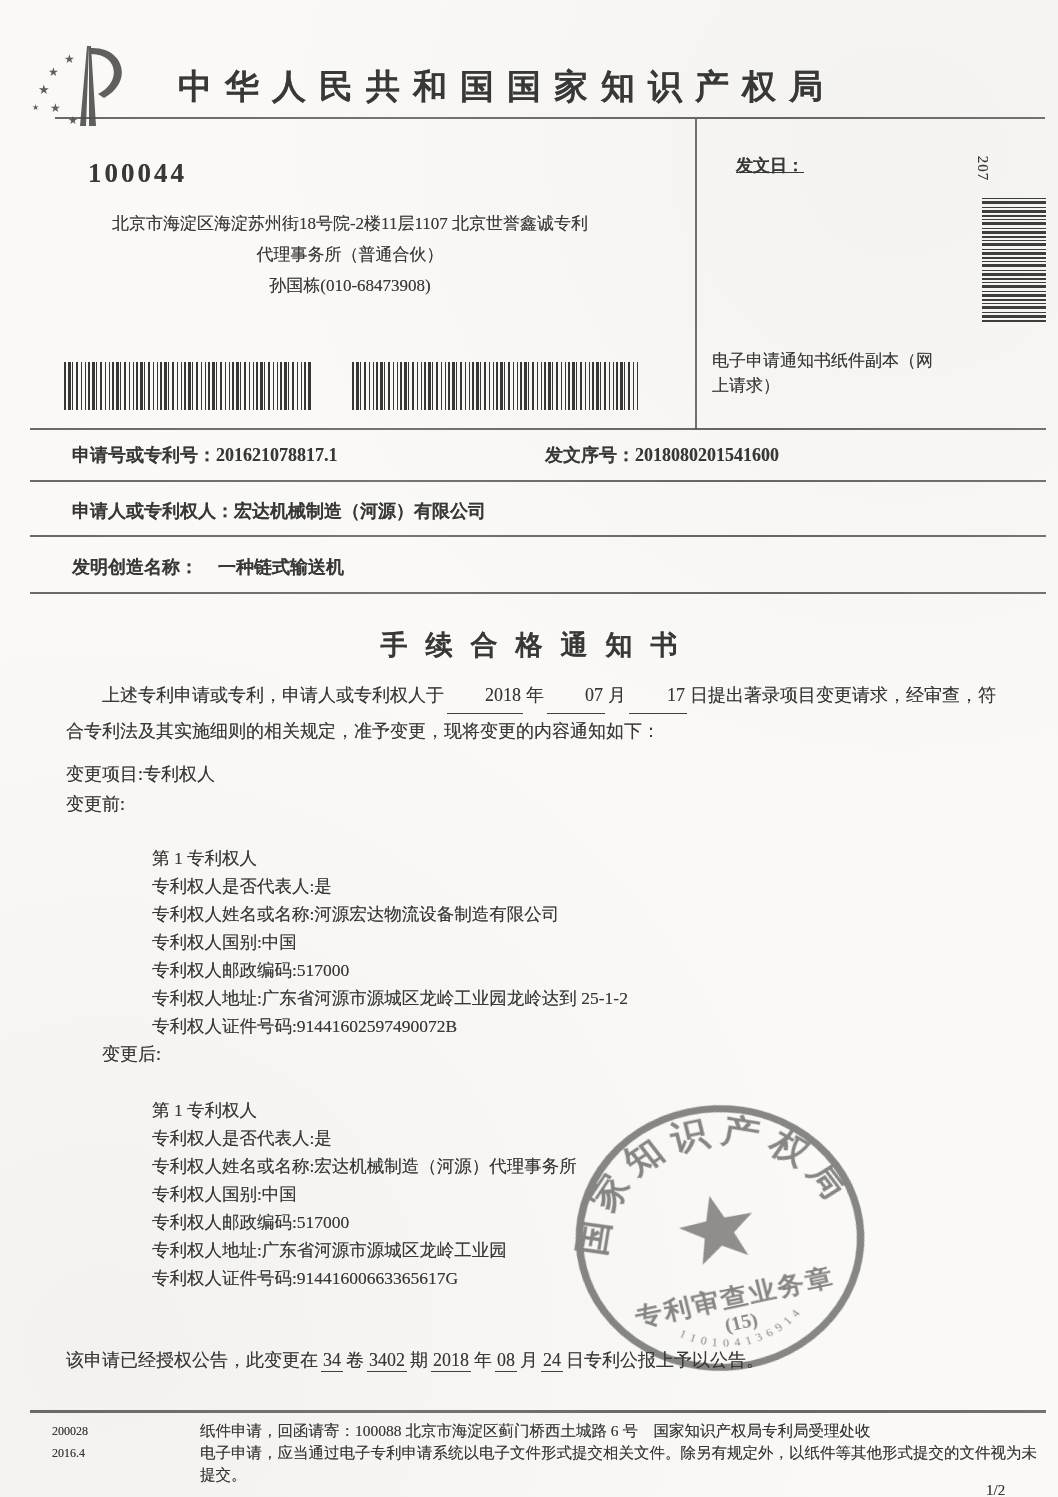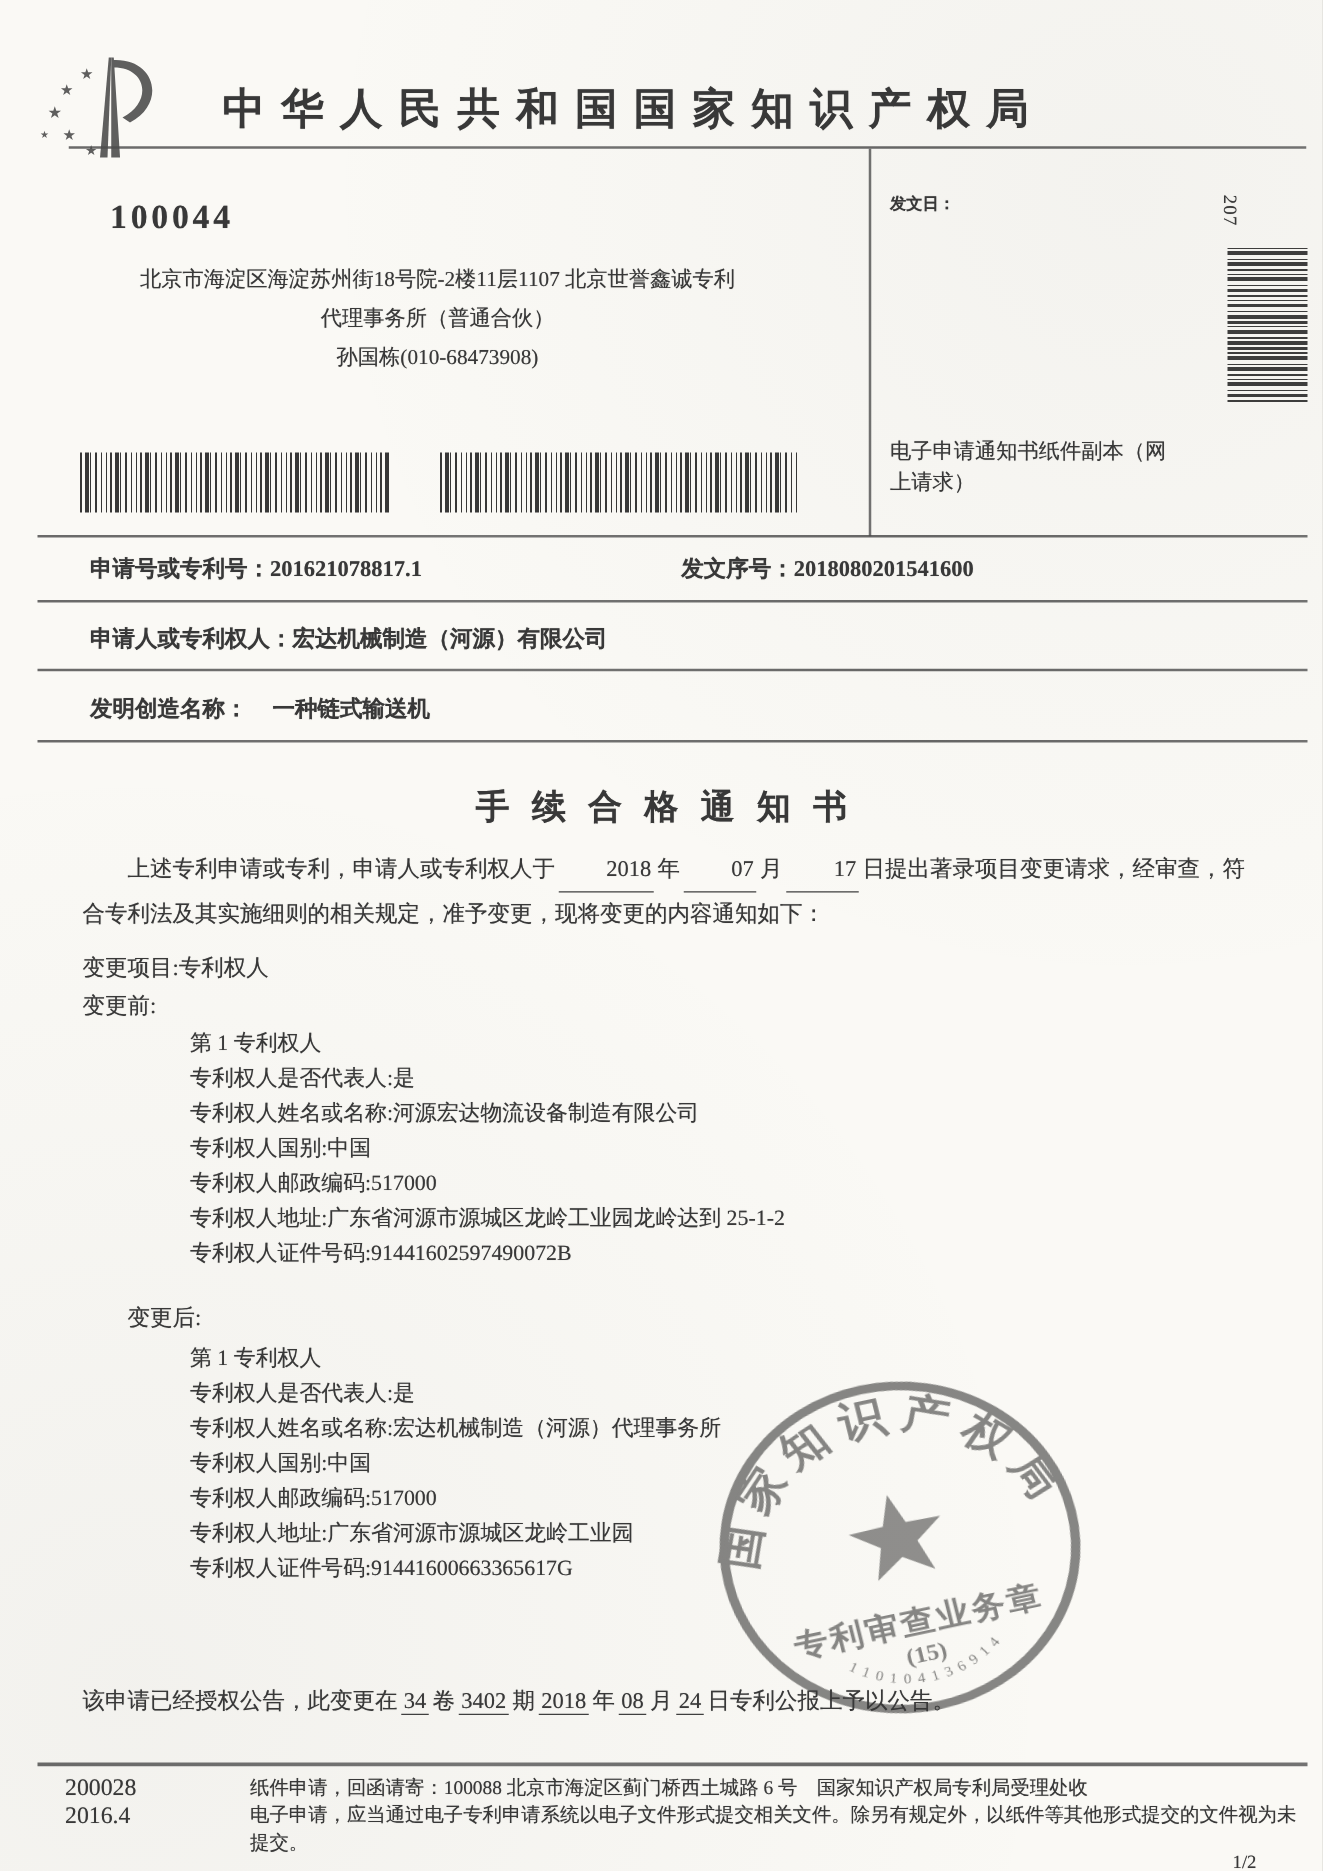--- a/index.html
+++ b/index.html
@@ -20,21 +20,21 @@
   .vline { position:absolute; width:2px; background:#4f4f4f; opacity:.8; }
 
   
   .header-title { left:178px; top:64px; font-size:34px; font-weight:600; letter-spacing:13px; white-space:nowrap; }
 
   
   .postal { left:88px; top:158px; font-size:27px; font-weight:600; letter-spacing:3px; }
   .addr { left:60px; top:208px; width:580px; text-align:center; font-size:17px; line-height:31px; font-weight:500; }
 
   
-  .date-label { left:712px; top:154px; font-size:13px; font-weight:600; }
+  .date-label { left:736px; top:154px; font-size:17px; font-weight:600;text-decoration:underline; }
   .date-value { left:708px; top:244px; font-size:25px; font-weight:600; letter-spacing:1px; white-space:nowrap; }
   .copy-note { left:712px; top:348px; width:236px; font-size:17px; line-height:25px; font-weight:500; }
   .side-number { left:970px; top:160px; font-size:15px; transform:rotate(90deg); transform-origin:center; letter-spacing:1px; }
 
   
   .bc-h {
     position:absolute; height:48px; opacity:.88;
     background-image:repeating-linear-gradient(90deg,
       #1d1d1d 0 2px, transparent 2px 4px,
       #1d1d1d 4px 7px, transparent 7px 8px,
@@ -55,30 +55,30 @@
 
   
   .frow { position:absolute; font-size:18px; font-weight:600; white-space:nowrap; }
 
   
   .notice-title { left:0; top:616px; width:100%; text-align:center; font-size:27px; font-weight:600; letter-spacing:18px; text-indent:18px;margin-top:11px; }
   .intro { left:66px; top:678px; width:930px; font-size:18px; line-height:35px; text-indent:2em; font-weight:500; }
   .u { display:inline-block; border-bottom:1.5px solid #3f3f3f; padding:0 2px; margin:0 3px; }
 
   .chg-label { position:absolute; font-size:18px; font-weight:500; white-space:nowrap; }
-  .chg-block { position:absolute; left:152px; font-size:17.5px; line-height:28px; font-weight:500; white-space:nowrap; }
+  .chg-block { position:absolute; left:152px; font-size:17.5px; line-height:28px; font-weight:500; white-space:nowrap;margin-top:24px; }
   .chg-block div { min-height:28px; }
 
   .pub-line { left:66px; top:1348px; font-size:18px; font-weight:500; white-space:nowrap; }
 
   
   .stamp { left:565px; top:1088px; width:310px; height:300px; transform:scaleY(.92) rotate(-13deg); opacity:.82; mix-blend-mode:multiply; filter:blur(.3px); }
 
   
-  .footer-codes { left:52px; top:1420px; font-size:19px; line-height:22px; font-weight:500; }
+  .footer-codes { left:52px; top:1420px; font-size:12px; line-height:22px; font-weight:500; }
   .footer-text { left:200px; top:1420px; width:848px; font-size:15.5px; line-height:22px; font-weight:500; }
   .page-num { left:986px; top:1482px; font-size:15px; font-weight:500; }
 </style>
 </head>
 <body>
 
 <div id="page">
 
   <svg class="abs" style="left:28px; top:36px;" width="120" height="100" viewBox="0 0 120 100">
     <g fill="#4a4a4a" stroke="none" opacity=".88">

